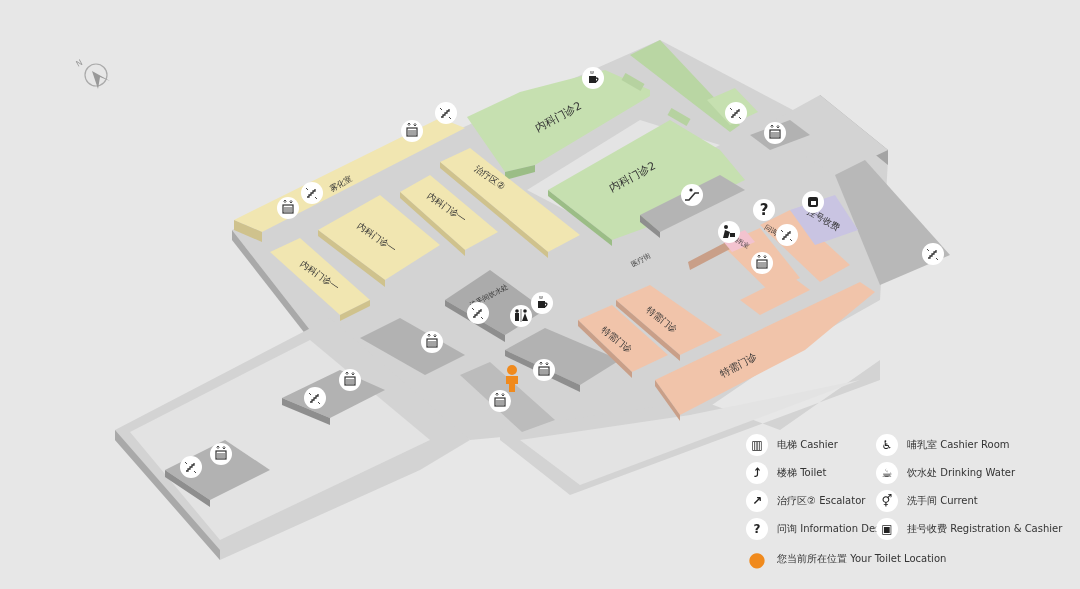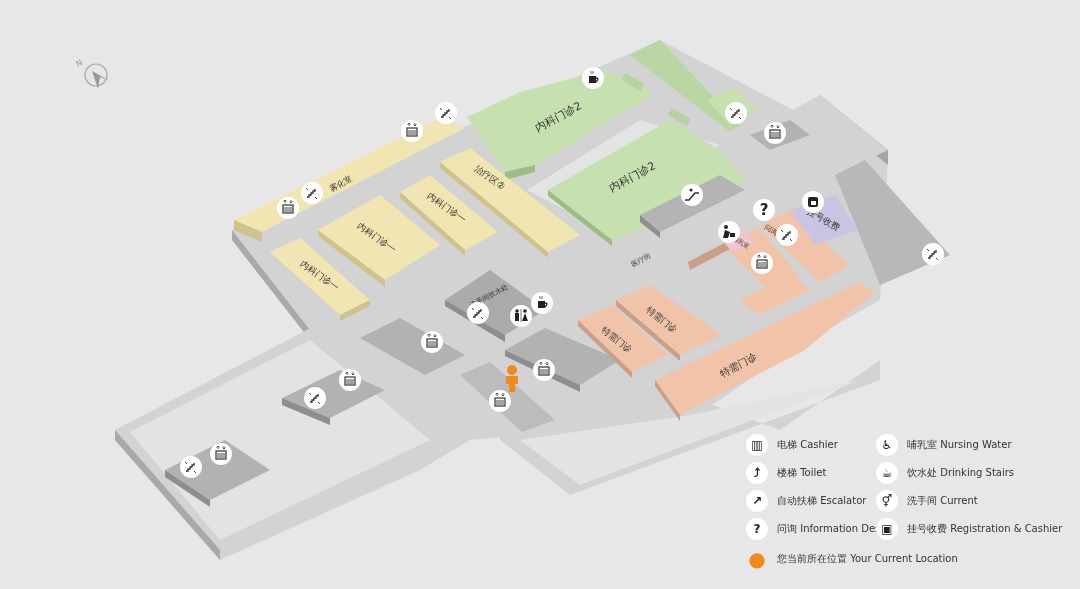--- a/index.html
+++ b/index.html
@@ -228,37 +228,37 @@
   <div class="leg-item" style="left:4px;top:2px">
     <span class="leg-icon">▥</span>
     <span>电梯 Cashier</span>
   </div>
   <div class="leg-item" style="left:4px;top:30px">
     <span class="leg-icon">⤴</span>
     <span>楼梯 Toilet</span>
   </div>
   <div class="leg-item" style="left:4px;top:58px">
     <span class="leg-icon">↗</span>
-    <span>自动扶梯 Escalator</span>
+    <span>治疗区② Escalator</span>
   </div>
   <div class="leg-item" style="left:4px;top:86px">
     <span class="leg-icon">?</span>
     <span>问询 Information Desk</span>
   </div>
   <div class="leg-item" style="left:4px;top:116px">
     <span class="leg-icon" style="background:transparent;color:#f08a1d;font-size:20px">●</span>
-    <span>您当前所在位置 Your Current Location</span>
+    <span>您当前所在位置 Your Toilet Location</span>
   </div>
   <div class="leg-item" style="left:134px;top:2px">
     <span class="leg-icon">♿</span>
-    <span>哺乳室 Nursing Water</span>
+    <span>哺乳室 Cashier Room</span>
   </div>
   <div class="leg-item" style="left:134px;top:30px">
     <span class="leg-icon">☕</span>
-    <span>饮水处 Drinking Stairs</span>
+    <span>饮水处 Drinking Water</span>
   </div>
   <div class="leg-item" style="left:134px;top:58px">
     <span class="leg-icon">⚥</span>
     <span>洗手间 Current</span>
   </div>
   <div class="leg-item" style="left:134px;top:86px">
     <span class="leg-icon">▣</span>
     <span>挂号收费 Registration &amp; Cashier</span>
   </div>
 </div>

